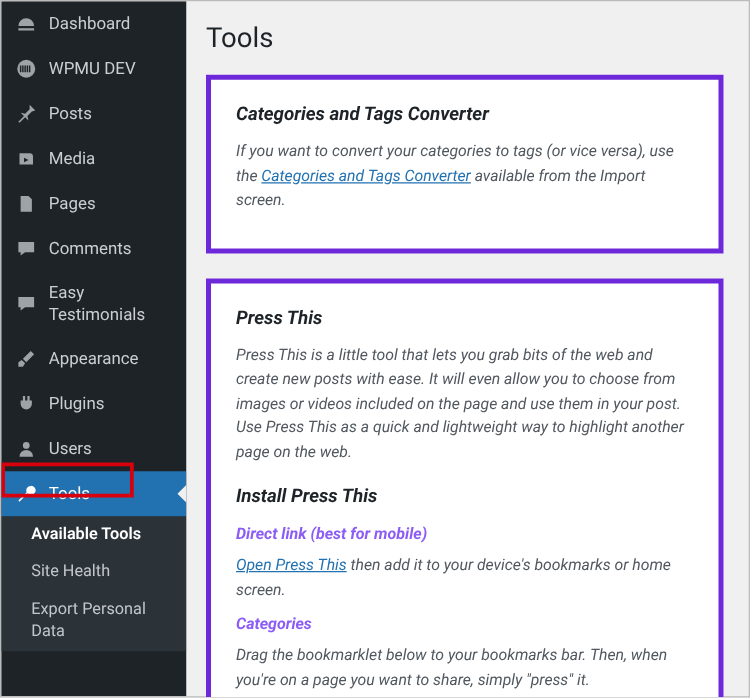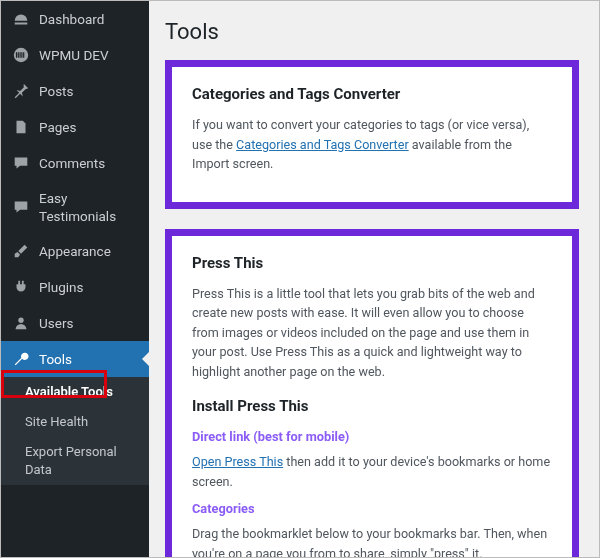--- a/index.html
+++ b/index.html
@@ -11,21 +11,21 @@
   .menu-item .micon svg { width: 18px; height: 18px; fill: #9ea3a8; }
   .menu-item.active { background: #2271b1; color: #fff; position: relative; }
   .menu-item.active .micon svg { fill: #fff; }
   .menu-item.active::after { content:""; position:absolute; right:-1px; top:50%; transform:translateY(-50%); width:0;height:0;border-top:8px solid transparent;border-bottom:8px solid transparent;border-right:8px solid #f0f0f1; }
   .submenu { background: #2c3338; }
   .sub-item { display:block; padding: 6px 24px; color: #c3c7cc; cursor:pointer; font-size: 13px; line-height:18px; }
   .sub-item.current { color:#fff; font-weight:600; }
   .highlight-box { border: 3px solid #d9000d; position:absolute; left:0; top:369px; width:106px; height:28px; pointer-events:none; }
   .content { position:absolute; left:144px; top:0; right:0; bottom:0; padding: 12px 20px 20px 20px; overflow:auto; }
   h1.page-title { font-size: 22px; font-weight: 400; color:#1d2327; margin: 6px 0 16px 0; }
-  .card { background:#fff; border:7px solid #6d28d9; padding: 18px 20px; margin-bottom:20px; }
+  .card { background:#fff; border:4px solid #6d28d9; padding: 18px 20px; margin-bottom:20px;font-style:italic; }
   .card h2 { font-size: 15px; font-weight:700; color:#1d2327; margin-bottom:12px; }
   .card h3 { font-size: 15px; font-weight:700; color:#1d2327; margin: 16px 0 14px 0; }
   .card p { font-size: 12.6px; line-height: 1.55; color:#50575e; margin-bottom: 10px; }
   .card strong { font-weight:700; color:#8b5cf6; font-size:12.8px; display:block; margin: 10px 0 8px 0; }
   a.lnk { color:#2271b1; text-decoration: underline; cursor:pointer; }
 </style>
 </head>
 <body>
 
 <div class="frame">
@@ -52,20 +52,29 @@
 
     <div class="menu-item">
       <span class="micon">
           <svg viewBox="0 0 20 20">
             <path d="M13 2l5 5-3 1-4 4 1 4-3-3-5 5-1-1 5-5-3-3 4 1 4-4z"></path>
           </svg>
         </span>
       <span>Posts</span>
     </div>
 
+    <div class="menu-item">
+      <span class="micon">
+          <svg viewBox="0 0 20 20">
+            <path d="M4 5h9a3 3 0 013 3v7H4z"></path>
+            <path d="M8 9l4 2-4 2z" fill="#1d2327"></path>
+          </svg>
+        </span>
+      <span>Media</span>
+    </div>
 
     <div class="menu-item">
       <span class="micon">
           <svg viewBox="0 0 20 20">
             <path d="M5 3h7l3 3v11H5z"></path>
             <path d="M5 3v14" stroke="#1d2327" stroke-width="0"></path>
           </svg>
         </span>
       <span>Pages</span>
     </div>
@@ -150,17 +159,17 @@
       <p>Press This is a little tool that lets you grab bits of the web and create new posts with ease. It will even allow you to choose from images or videos included on the page and use them in your post. Use Press This as a quick and lightweight way to highlight another page on the web.</p>
 
       <h3>Install Press This</h3>
 
       <strong>Direct link (best for mobile)</strong>
       <p>
         <a class="lnk">Open Press This</a><span> then add it to your device's bookmarks or home screen.</span>
       </p>
 
       <strong>Categories</strong>
-      <p>Drag the bookmarklet below to your bookmarks bar. Then, when you're on a page you from to share, simply "press" it.</p>
+      <p>Drag the bookmarklet below to your bookmarks bar. Then, when you're on a page you want to share, simply "press" it.</p>
 
     </div>
   </div>
 </div>
 
 </body></html>

